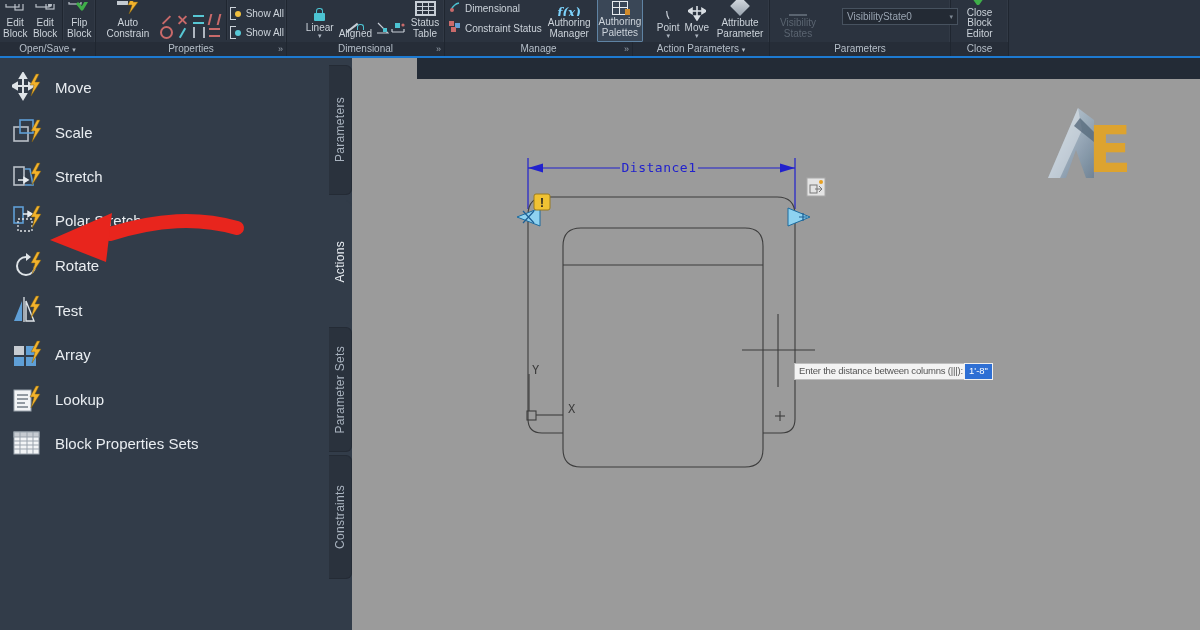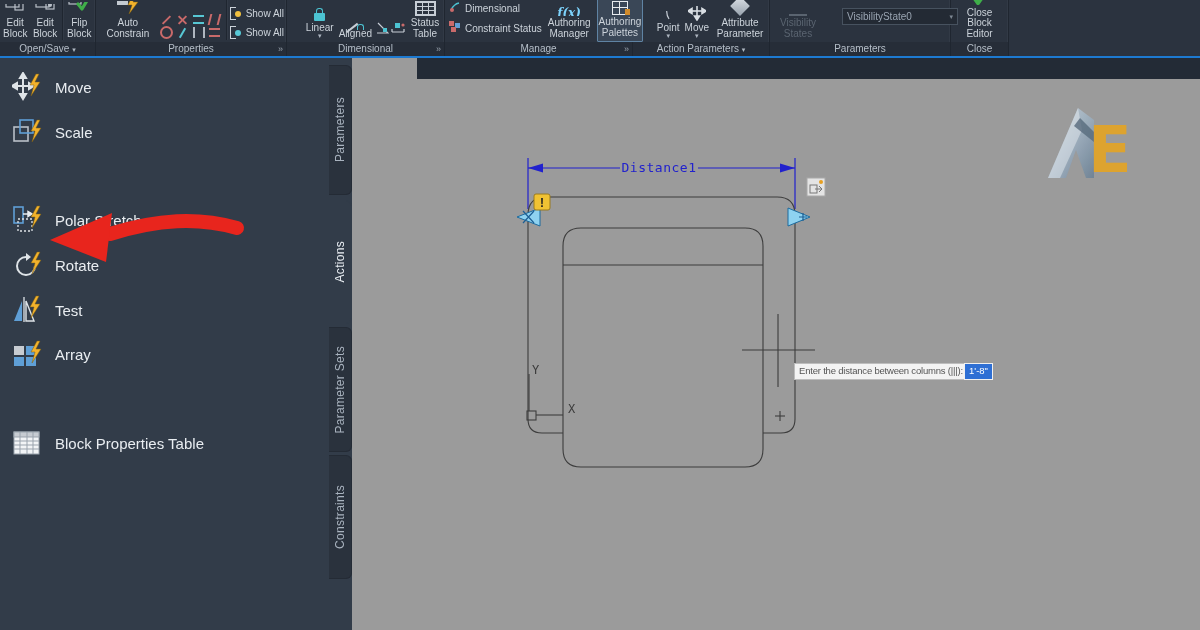--- a/index.html
+++ b/index.html
@@ -338,20 +338,32 @@
       <span class="plabel">Move</span>
     </div>
     <div class="prow" style="top:56px">
       <svg width="30" height="30" viewBox="0 0 30 30">
           <rect x="2" y="10" width="14" height="14" fill="none" stroke="#b9c0c8" stroke-width="1.6"></rect>
           <rect x="8" y="3" width="13" height="13" fill="none" stroke="#5f9fd6" stroke-width="1.6"></rect>
           <polygon class="bolt" points="25,3 19,14 23,14 20,25 29,11 24,11 28,3"></polygon>
         </svg>
       <span class="plabel">Scale</span>
     </div>
+    <div class="prow" style="top:100px">
+      <svg width="30" height="30" viewBox="0 0 30 30">
+          <rect x="2" y="6" width="10" height="18" fill="none" stroke="#b9c0c8" stroke-width="1.6"></rect>
+          <path d="M13 24 L21 24 L18 8 L13 8" fill="none" stroke="#5f9fd6" stroke-width="1.6"></path>
+          <g stroke="#e8ecef" stroke-width="1.5" fill="#e8ecef">
+            <line x1="6" y1="19" x2="13" y2="19"></line>
+            <polygon points="16,19 12,16.5 12,21.5"></polygon>
+          </g>
+          <polygon class="bolt" points="25,2 19,13 23,13 20,24 29,10 24,10 28,2"></polygon>
+        </svg>
+      <span class="plabel">Stretch</span>
+    </div>
     <div class="prow" style="top:144px">
       <svg width="30" height="30" viewBox="0 0 30 30">
           <rect x="2" y="2" width="9" height="16" fill="none" stroke="#5f9fd6" stroke-width="1.6"></rect>
           <rect x="6" y="14" width="14" height="12" fill="none" stroke="#dfe4e8" stroke-width="1.3" stroke-dasharray="2 2"></rect>
           <g stroke="#e8ecef" stroke-width="1.5" fill="#e8ecef">
             <line x1="11" y1="9" x2="17" y2="9"></line>
             <polygon points="20,9 16,6.5 16,11.5"></polygon>
           </g>
           <polygon class="bolt" points="25,1 19,12 23,12 20,23 29,9 24,9 28,1"></polygon>
         </svg>
@@ -376,35 +388,48 @@
     </div>
     <div class="prow" style="top:278px">
       <svg width="30" height="30" viewBox="0 0 30 30">
           <rect x="2" y="7" width="10" height="9" fill="#c7ccd2"></rect>
           <rect x="14" y="7" width="10" height="9" fill="#5f9fd6"></rect>
           <rect x="2" y="18" width="10" height="9" fill="#5f9fd6"></rect>
           <rect x="14" y="18" width="10" height="9" fill="#5f9fd6"></rect>
           <polygon class="bolt" points="25,2 19,13 23,13 20,24 29,10 24,10 28,2"></polygon>
         </svg>
       <span class="plabel">Array</span>
+    </div>
+    <div class="prow" style="top:323px">
+      <svg width="30" height="30" viewBox="0 0 30 30">
+          <rect x="2" y="6" width="17" height="21" fill="#f2f4f6" stroke="#9aa3ad" stroke-width="1"></rect>
+          <g stroke="#6a7480" stroke-width="1.4">
+            <line x1="5" y1="11" x2="16" y2="11"></line>
+            <line x1="5" y1="15" x2="16" y2="15"></line>
+            <line x1="5" y1="19" x2="13" y2="19"></line>
+            <line x1="5" y1="23" x2="16" y2="23"></line>
+          </g>
+          <polygon class="bolt" points="24,2 18,13 22,13 19,24 28,10 23,10 27,2"></polygon>
+        </svg>
+      <span class="plabel">Lookup</span>
     </div>
     <div class="prow" style="top:367px">
       <svg width="30" height="30" viewBox="0 0 30 30">
           <rect x="2" y="4" width="25" height="22" fill="#f2f4f6" stroke="#9aa3ad"></rect>
           <rect x="2" y="4" width="25" height="5" fill="#c7ccd2" stroke="#9aa3ad"></rect>
           <g stroke="#9aa3ad" stroke-width="1">
             <line x1="2" y1="13" x2="27" y2="13"></line>
             <line x1="2" y1="17" x2="27" y2="17"></line>
             <line x1="2" y1="21" x2="27" y2="21"></line>
             <line x1="8" y1="4" x2="8" y2="26"></line>
             <line x1="15" y1="4" x2="15" y2="26"></line>
             <line x1="21" y1="4" x2="21" y2="26"></line>
           </g>
         </svg>
-      <span class="plabel">Block Properties Table</span>
+      <span class="plabel">Block Properties Sets</span>
     </div>
 
     <div class="ptab" style="top:7px;height:128px">
         <span>Parameters</span>
       </div>
     <div class="ptab active" style="top:142px;height:122px">
         <span>Actions</span>
       </div>
     <div class="ptab" style="top:269px;height:123px">
         <span>Parameter Sets</span>

